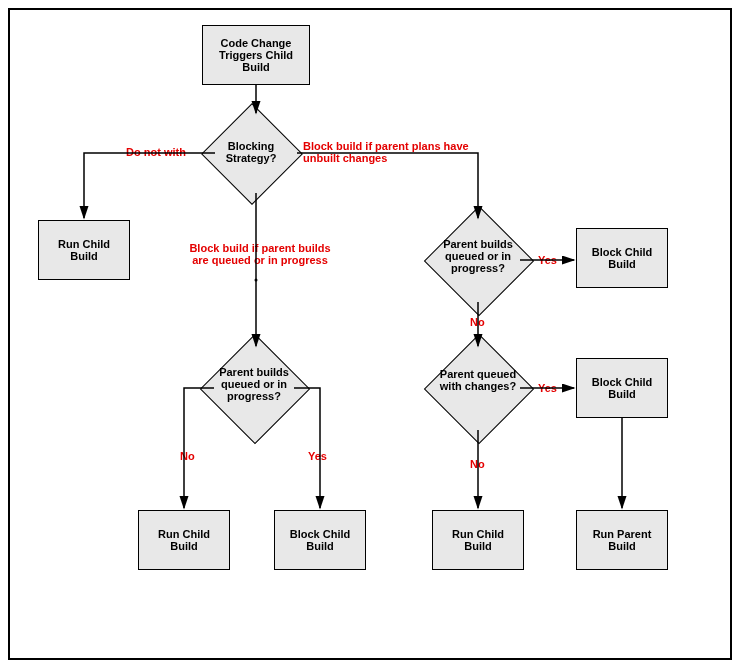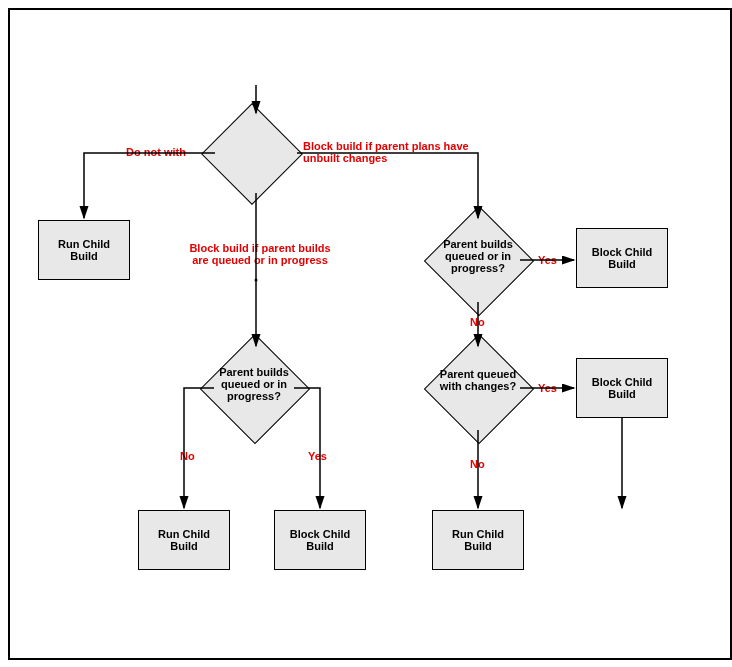--- a/index.html
+++ b/index.html
@@ -58,22 +58,26 @@
     width: 720px;
     height: 648px;
     pointer-events: none;
   }
 </style>
 </head>
 <body>
 
 <div class="frame">
 
+  <div class="box" style="left:192px; top:15px; width:108px; height:60px;">
+    <span>Code Change Triggers Child Build</span>
+  </div>
 
   <div class="diamond" style="left:206px; top:108px; width:70px; height:70px;"></div>
+  <div class="diamond-label" style="left:191px; top:130px;">Blocking Strategy?</div>
 
   <div class="box" style="left:28px; top:210px; width:92px; height:60px;">
     <span>Run Child Build</span>
   </div>
 
   <div class="diamond" style="left:206px; top:340px; width:76px; height:76px;"></div>
   <div class="diamond-label" style="left:194px; top:356px;">Parent builds queued or in progress?</div>
 
   <div class="box" style="left:128px; top:500px; width:92px; height:60px;">
     <span>Run Child Build</span>
@@ -94,20 +98,23 @@
   <div class="diamond-label" style="left:418px; top:358px;">Parent queued with changes?</div>
 
   <div class="box" style="left:566px; top:348px; width:92px; height:60px;">
     <span>Block Child Build</span>
   </div>
 
   <div class="box" style="left:422px; top:500px; width:92px; height:60px;">
     <span>Run Child Build</span>
   </div>
 
+  <div class="box" style="left:566px; top:500px; width:92px; height:60px;">
+    <span>Run Parent Build</span>
+  </div>
 
   <div class="edge-label" style="left:116px; top:136px;">Do not with</div>
   <div class="edge-label" style="left:293px; top:130px; width:170px; text-align:left;">Block build if parent plans have unbuilt changes</div>
   <div class="edge-label" style="left:170px; top:232px; width:160px;">Block build if parent builds are queued or in progress</div>
   <div class="edge-label" style="left:170px; top:440px;">No</div>
   <div class="edge-label" style="left:298px; top:440px;">Yes</div>
   <div class="edge-label" style="left:528px; top:244px;">Yes</div>
   <div class="edge-label" style="left:460px; top:306px;">No</div>
   <div class="edge-label" style="left:528px; top:372px;">Yes</div>
   <div class="edge-label" style="left:460px; top:448px;">No</div>

